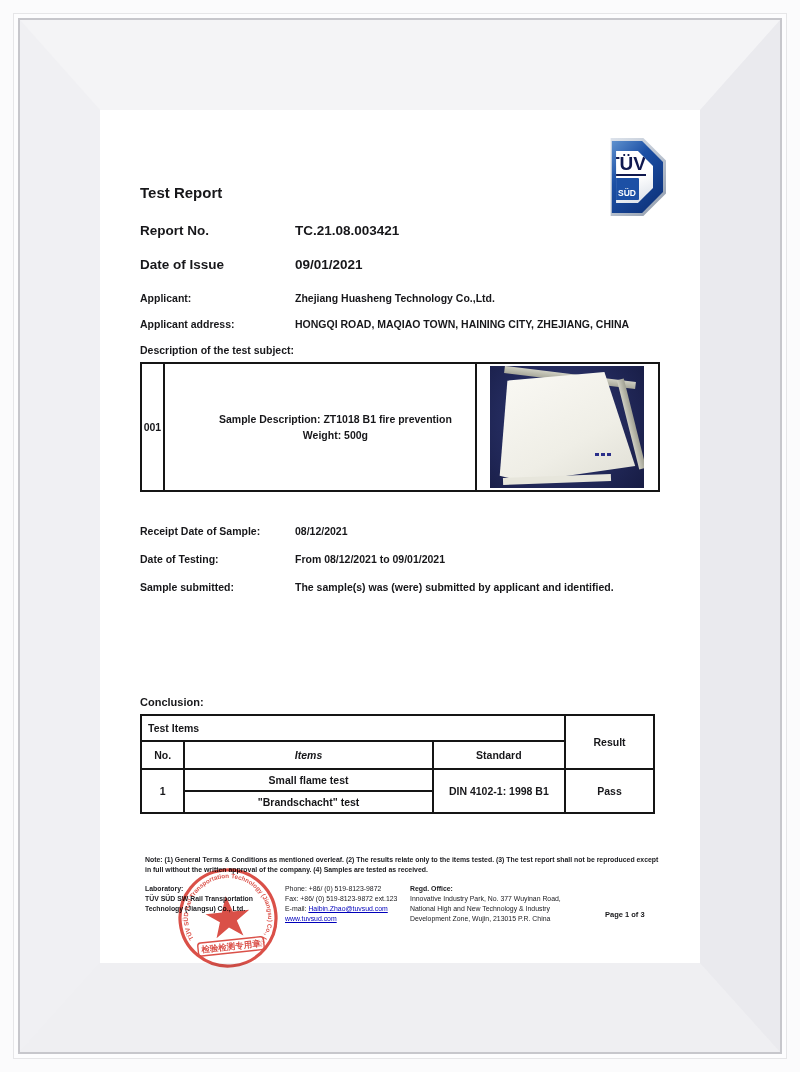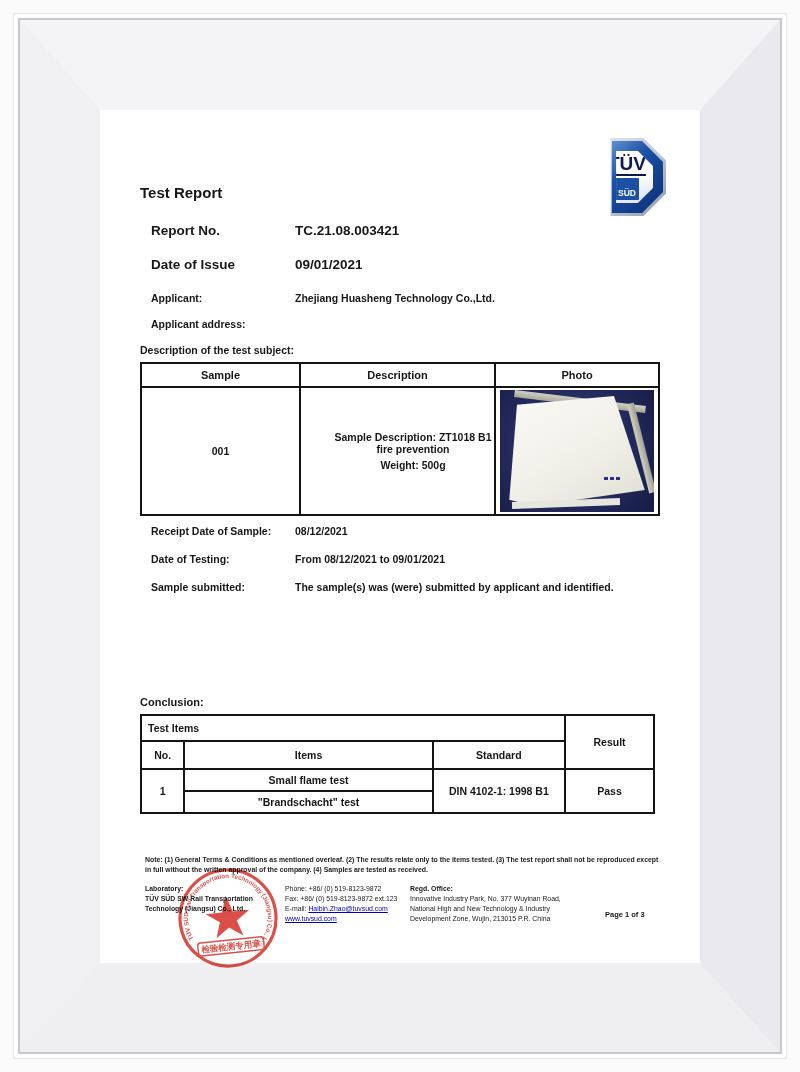--- a/index.html
+++ b/index.html
@@ -37,21 +37,21 @@
 
   
   .logo { left:488px; top:28px; width:78px; height:78px; }
   .oct { clip-path:polygon(29% 0,71% 0,100% 29%,100% 71%,71% 100%,29% 100%); }
   .logo .ring { position:absolute; inset:0; background:linear-gradient(135deg,#e8edf4,#b9c2cf 60%,#8d98a8); }
   .logo .blue { position:absolute; inset:3px; background:linear-gradient(135deg,#7fb0e2 0%,#1c50a5 45%,#0b2d74 100%); }
   .logo .inner { position:absolute; inset:13px; background:linear-gradient(160deg,#ffffff 55%,#d7dde6); display:flex; flex-direction:column; align-items:center; justify-content:center; }
   .logo .tuv { font-size:19px; font-weight:bold; color:#10194f; letter-spacing:0px; line-height:1; border-bottom:2px solid #10194f; padding-bottom:1px; }
   .logo .sud { margin-top:2px; font-size:8.5px; font-weight:bold; color:#fff; background:#1c50a5; padding:10px 3px 1px 3px; border-radius:1px; line-height:1.3; }
 
-  .row-label { left:51px; font-weight:bold; }
+  .row-label { left:40px; font-weight:bold; }
   .row-value { left:195px; font-weight:bold; }
   .fs-big { font-size:13.5px; }
   .fs-small { font-size:10.5px; }
 
   .desc-heading { left:40px; top:234px; font-size:10.5px; font-weight:bold; }
 
   table { border-collapse:collapse; }
   td,th { border:2px solid #151515; font-weight:bold; text-align:center; vertical-align:middle; }
 
   .sample-table { left:40px; top:252px; width:520px; }
@@ -73,21 +73,21 @@
   .sheet-edge { position:absolute; left:8%; bottom:4%; width:70%; height:6%; background:#e7e6dc; transform:rotate(-2deg); }
   .dots { position:absolute; right:22%; bottom:26%; display:flex; gap:2px; }
   .dots i { width:4px; height:3px; background:#2b2f8a; display:block; }
 
   .conclusion-heading { left:40px; top:586px; font-size:11px; font-weight:bold; }
   .conclusion-table { left:40px; top:604px; width:515px; }
   .conclusion-table th, .conclusion-table td { font-size:10.5px; }
   .conclusion-table .test-items { text-align:left; padding-left:6px; height:26px; }
   .conclusion-table .h2 { height:28px; }
   .conclusion-table .body-row { height:22px; }
-  .col-no { width:42px; } .col-items { width:240px; } .col-std { width:128px; } .col-res { width:86px; }
+  .col-no { width:42px; } .col-items { width:240px;font-style:italic; } .col-std { width:128px; } .col-res { width:86px; }
 
   .note { left:45px; top:745px; width:518px; font-size:6.9px; font-weight:600; line-height:1.4; color:#1a1a1e; }
 
   .footer-col { top:774px; font-size:6.9px; line-height:1.45; color:#1a1a1e; }
   .footer-col .b { font-weight:bold; }
   .lab-col { left:45px; width:135px; }
   .contact-col { left:185px; width:120px; }
   .office-col { left:310px; width:172px; }
   .page-num { left:505px; top:800px; font-size:7.5px; font-weight:bold; }
   a.link { color:#0000bb; text-decoration:underline; cursor:pointer; }
@@ -118,30 +118,26 @@
   <div class="abs row-label fs-big" style="top:113px">Report No.</div>
   <div class="abs row-value fs-big" style="top:113px">TC.21.08.003421</div>
 
   <div class="abs row-label fs-big" style="top:147px">Date of Issue</div>
   <div class="abs row-value fs-big" style="top:147px">09/01/2021</div>
 
   <div class="abs row-label fs-small" style="top:182px">Applicant:</div>
   <div class="abs row-value fs-small" style="top:182px">Zhejiang Huasheng Technology Co.,Ltd.</div>
 
   <div class="abs row-label fs-small" style="top:208px">Applicant address:</div>
+  <div class="abs row-value fs-small" style="top:208px">HONGQI ROAD, MAQIAO TOWN, HAINING CITY, ZHEJIANG, CHINA</div>
 
   <div class="abs desc-heading">Description of the test subject:</div>
 
   <table class="abs sample-table">
     <tbody>
-        <tr>
-      <th class="c1">Sample</th>
-      <th class="c2">Description</th>
-      <th class="c3">Photo</th>
-    </tr>
     <tr style="height:128px">
       <td>001</td>
       <td class="desc-cell">
         <p>Sample Description: ZT1018 B1 fire prevention</p>
         <p>Weight: 500g</p>
       </td>
       <td>
         <div class="photo">
           <div class="ruler-h"></div>
           <div class="ruler-v"></div>

